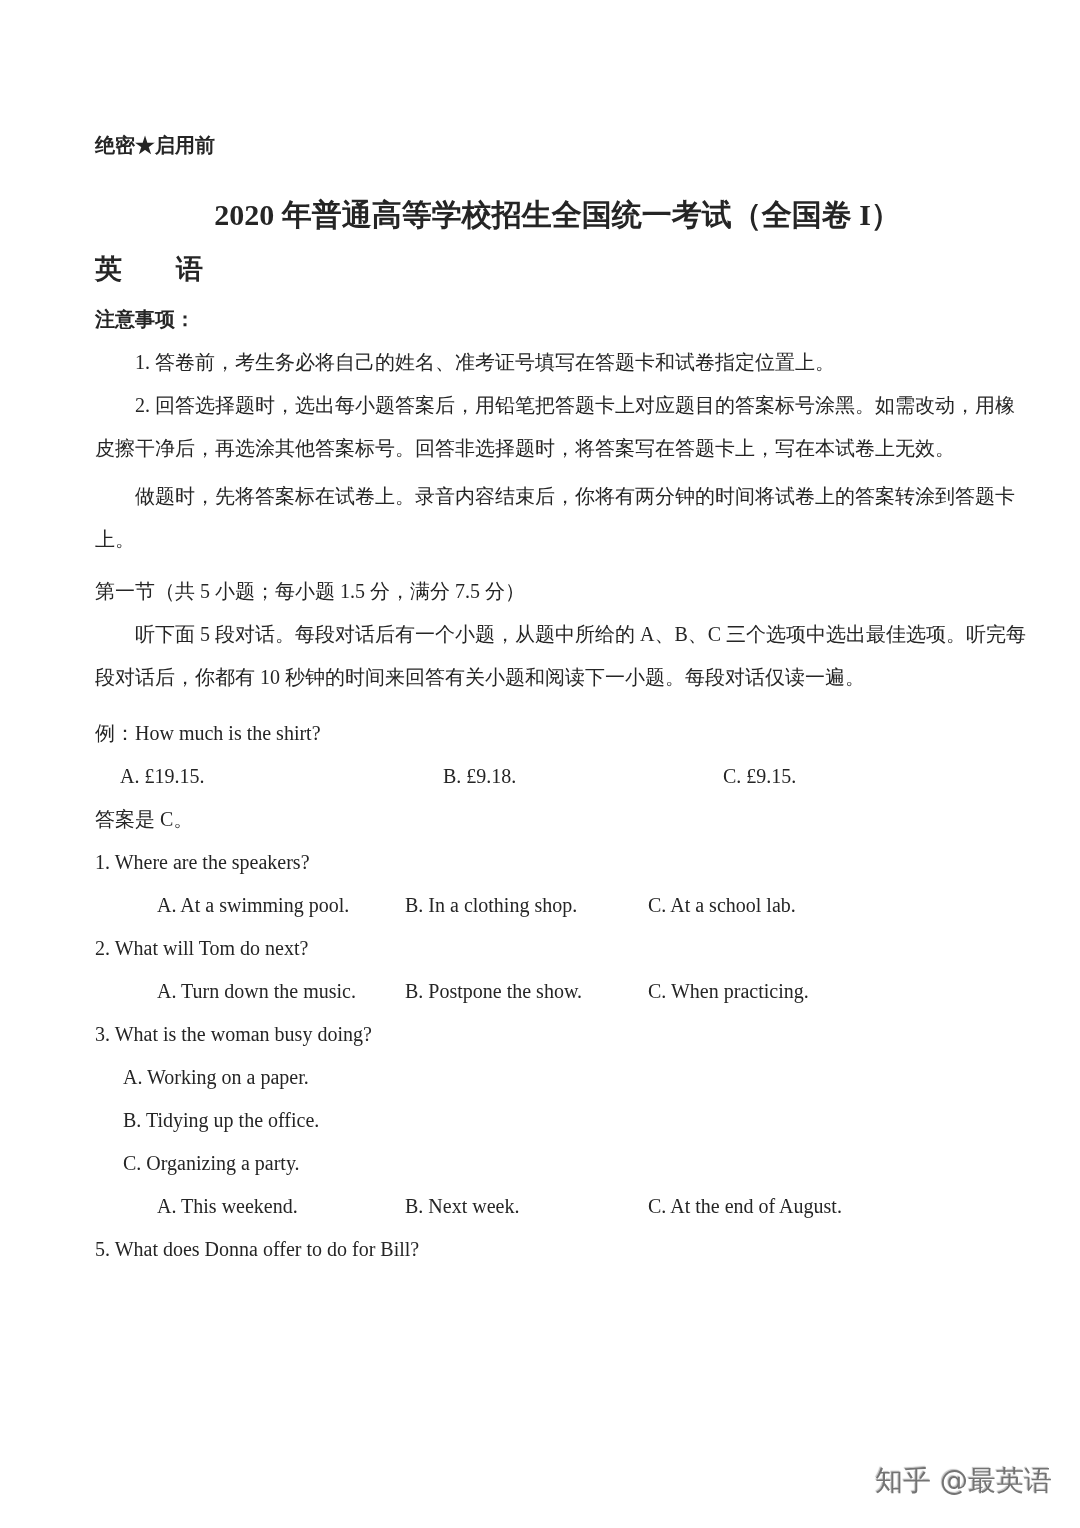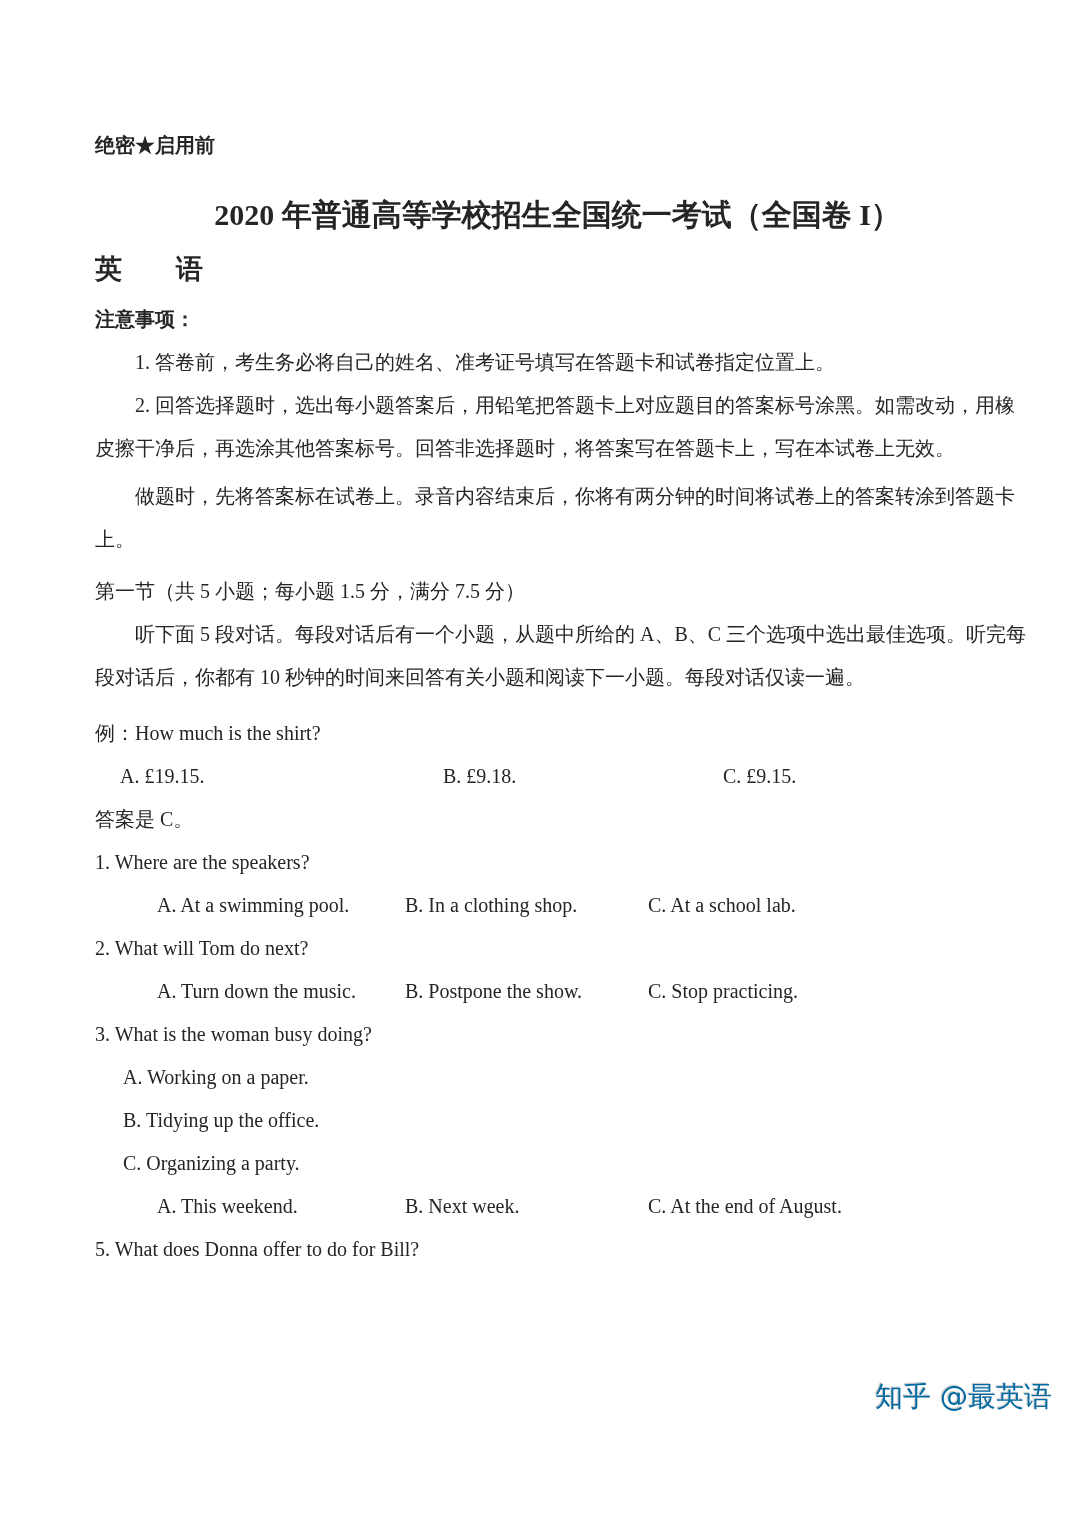--- a/index.html
+++ b/index.html
@@ -60,25 +60,25 @@
   }
   .q-row .opt-a { left: 28px; margin-left: 34px; }
   .q-row .opt-b { left: 310px; }
   .q-row .opt-c { left: 553px; }
   .ex-row .opt-a { left: 25px; }
   .ex-row .opt-b { left: 348px; }
   .ex-row .opt-c { left: 613px; margin-left: 15px; }
   .opt-stack { padding-left: 28px; }
   .watermark {
     position: absolute;
-    top: 1378px;
+    top: 1462px;
     right: 28px;
     font-family: "DejaVu Sans", "Liberation Sans", sans-serif;
     font-size: 28px;
-    color: #0369a1;
+    color: #737373;
     text-shadow: 1px 1px 0 #ffffff, -1px -1px 1px #bfbfbf;
     white-space: pre;
   }
 </style>
 </head>
 <body>
 
 <div class="doc">
 
   <div class="classification">绝密★启用前</div>
@@ -121,21 +121,21 @@
         <span class="opt opt-b">B. In a clothing shop.</span>
         <span class="opt opt-c">C. At a school lab.</span>
       </div>
     </div>
 
     <div>
       <div class="line">2. What will Tom do next?</div>
       <div class="opt-row q-row">
         <span class="opt opt-a">A. Turn down the music.</span>
         <span class="opt opt-b">B. Postpone the show.</span>
-        <span class="opt opt-c">C. Stop practicing.</span>
+        <span class="opt opt-c">C. When practicing.</span>
       </div>
     </div>
 
     <div>
       <div class="line">3. What is the woman busy doing?</div>
       <div class="line opt-stack">A. Working on a paper.</div>
       <div class="line opt-stack">B. Tidying up the office.</div>
       <div class="line opt-stack">C. Organizing a party.</div>
     </div>
 

